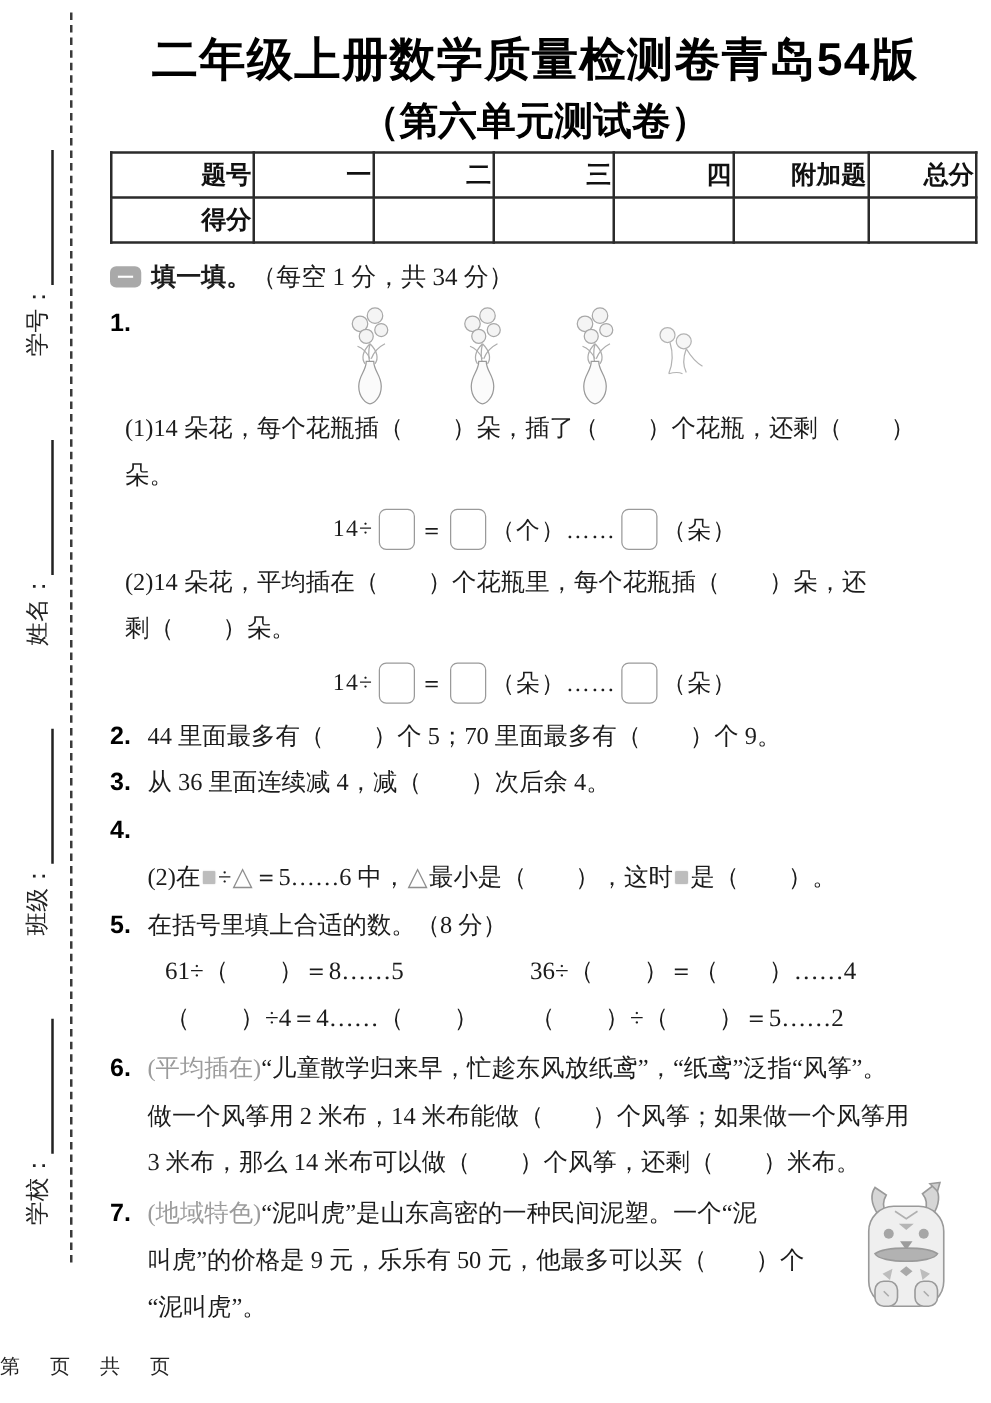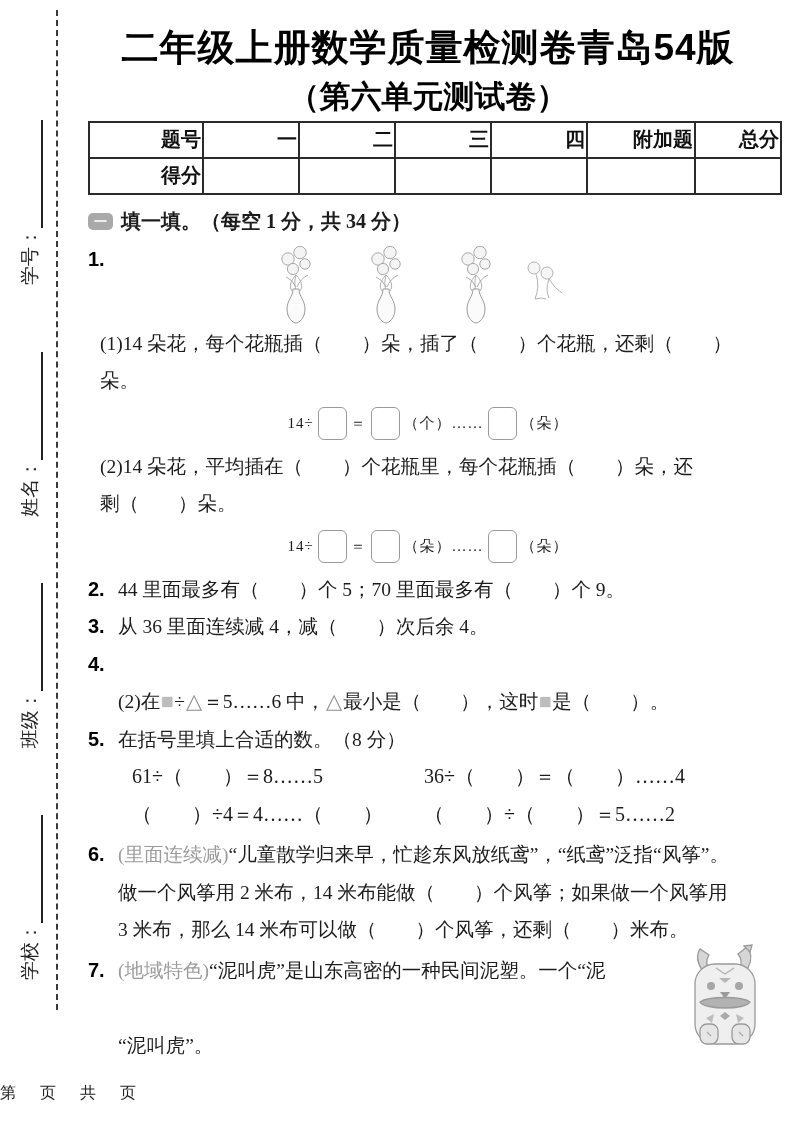--- a/index.html
+++ b/index.html
@@ -27,33 +27,33 @@
 
   table.score{border-collapse:collapse;width:668px;margin-top:5px;table-layout:fixed;}
   table.score td{border:2px solid #2b2b2b;height:32px;text-align:right;
         font:bold 20px "Liberation Sans","DejaVu Sans",sans-serif;color:#111;}
   td.c0{width:110px;} td.c1{width:92px;} td.c5{width:104px;} td.c6{width:82px;}
 
   .section-head{margin-top:13px;display:flex;align-items:center;
         font:bold 20px "Liberation Sans","DejaVu Sans",sans-serif;}
   .badge{flex:none;width:25px;height:17px;margin-right:8px;background:#a9a9a9;border-radius:5px;
         color:#fff;font:bold 13px/17px "Liberation Sans","DejaVu Sans",sans-serif;text-align:center;}
-  .sec-note{font-family:"Liberation Serif","DejaVu Serif",serif;font-weight:bold;}
+  .sec-note{font-family:"Liberation Serif","DejaVu Serif",serif;font-weight:normal;}
 
   .qnum{font:bold 20px/37px "Liberation Sans","DejaVu Sans",sans-serif;color:#000;flex:none;width:30px;}
   .q-block{display:flex;align-items:flex-start;}
   .qbody{flex:1;min-width:0;}
   .rhythm{font-size:19.5px;line-height:37.5px;}
   .indent{padding-left:12px;}
 
   .q1-head{display:flex;margin-top:6px;}
   .flowers{margin-left:150px;margin-top:2px;}
 
   .eq{height:48px;display:flex;align-items:center;justify-content:center;
-      font-size:15px;letter-spacing:1px;}
+      font-size:19px;letter-spacing:1px;}
   .eqbox{display:inline-block;width:27px;height:31px;border:1.5px solid #9a9a9a;
       border-radius:6px;margin:0 4px;background:#fff;}
 
   .shape{color:#8f8f8f;font-size:21px;padding:0 1px;}
   .shape.sq{color:#bdbdbd;text-shadow:0 0 1px #8a8a8a;font-size:20px;}
 
   .q5-grid{display:grid;grid-template-columns:292px 1fr;padding-left:14px;
       font-size:20px;line-height:37.5px;}
 
   .tag{color:#9b9b9b;}
@@ -196,31 +196,31 @@
           <span>36÷（　　）＝（　　）……4</span>
           <span>（　　）÷4＝4……（　　）</span>
           <span>（　　）÷（　　）＝5……2</span>
         </span>
       </span>
     </div>
 
     <div class="q-block rhythm" style="margin-top:3px;">
       <span class="qnum">6.</span>
       <span class="qbody">
-        <span><span class="tag">(里面连续减)</span><span>“儿童散学归来早，忙趁东风放纸鸢”，“纸鸢”泛指“风筝”。</span></span><br>
+        <span><span class="tag">(平均插在)</span><span>“儿童散学归来早，忙趁东风放纸鸢”，“纸鸢”泛指“风筝”。</span></span><br>
         <span>做一个风筝用 2 米布，14 米布能做（　　）个风筝；如果做一个风筝用</span><br>
         <span>3 米布，那么 14 米布可以做（　　）个风筝，还剩（　　）米布。</span>
       </span>
     </div>
 
     <div class="q-block rhythm q7-wrap" style="margin-top:3px;">
       <span class="qnum">7.</span>
       <span class="qbody">
         <span><span class="tag">(地域特色)</span><span>“泥叫虎”是山东高密的一种民间泥塑。一个“泥</span></span><br>
-        <br>
+        <span>叫虎”的价格是 9 元，乐乐有 50 元，他最多可以买（　　）个</span><br>
         <span>“泥叫虎”。</span>
       </span>
       <svg class="tiger" width="80" height="112" viewBox="0 0 80 112">
         <g stroke="#9a9a9a" stroke-width="1.3">
           <path d="M16 26 C11 18 10 11 14 5 L23 11 C20 16 20 21 23 26 Z" fill="#d6d6d6"></path>
           <path d="M62 24 C66 16 66 9 61 3 L52 10 C56 15 56 19 54 24 Z" fill="#d6d6d6"></path>
           <path d="M58 2 L66 1 L64 8 Z" fill="#cfcfcf"></path>
           <rect x="9" y="20" width="60" height="80" rx="20" fill="#efefef"></rect>
           <path d="M30 24 L39 30 L48 24" fill="none" stroke="#b0b0b0"></path>
           <path d="M33 34 L39 39 L45 34 Z" fill="#b5b5b5" stroke="none"></path>

